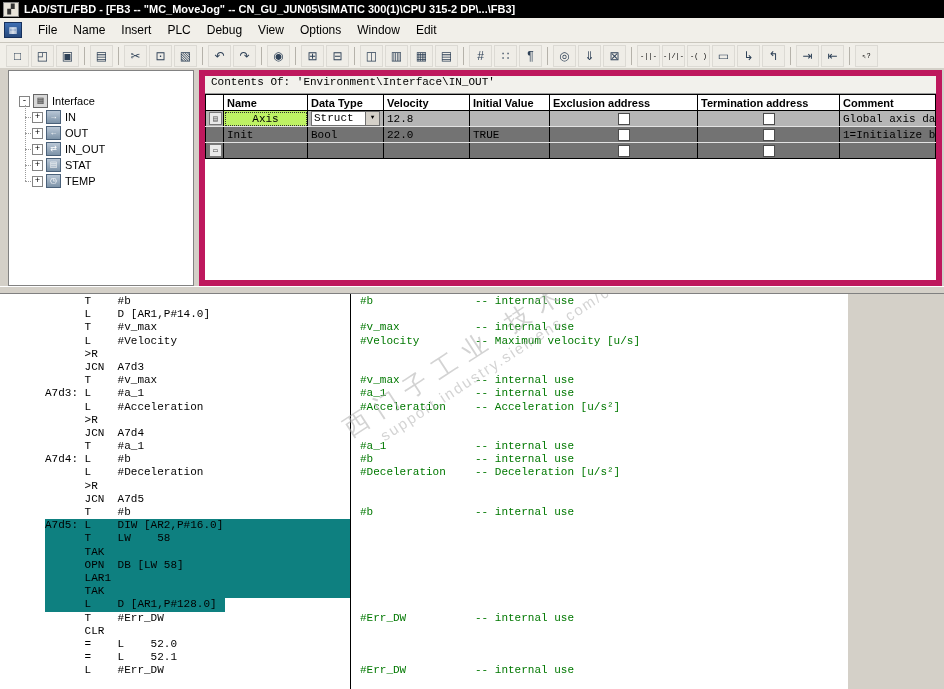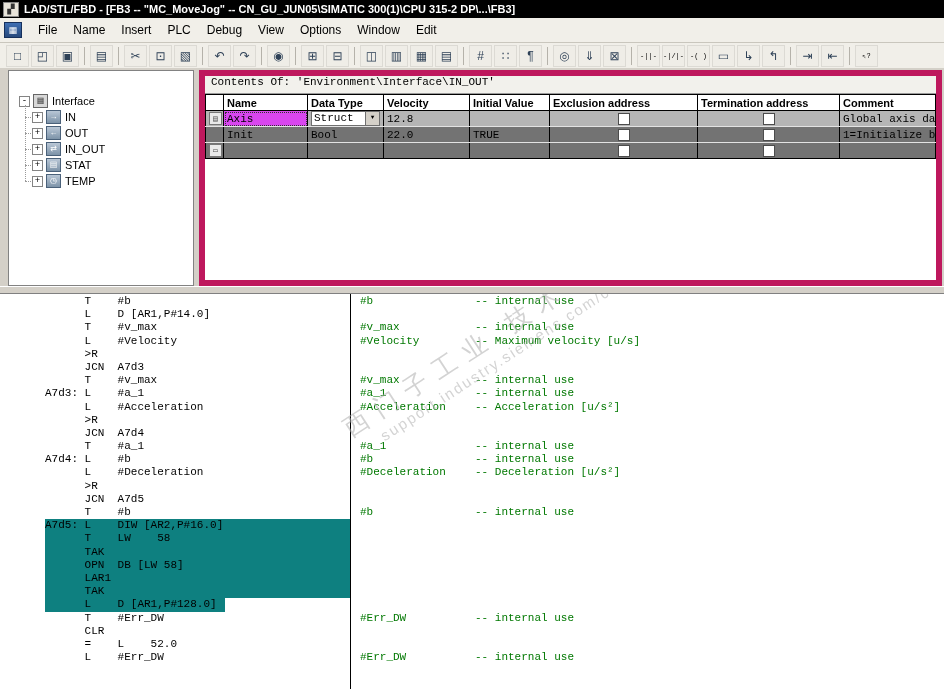--- a/index.html
+++ b/index.html
@@ -89,21 +89,21 @@
     height:15px; padding:0 3px; background:#fff; border:1px solid #000;
     white-space:nowrap; overflow:hidden;
   }
   table.decl td {
     font:11px "Liberation Mono", monospace; height:15px; padding:0 3px;
     border-left:1px solid #000; border-right:1px solid #000; border-bottom:1px solid #e3e3e3;
     white-space:nowrap; overflow:hidden; background:#737373;
   }
   table.decl tbody tr:last-child td { border-bottom:1px solid #000; }
   tr.selrow td { background:#b5b5b5; }
-  tr.selrow td.namecell { background:#d946ef; outline:1px dotted #333; outline-offset:-2px; }
+  tr.selrow td.namecell { background:#bef264; outline:1px dotted #333; outline-offset:-2px;text-align:center; }
   td.iconcell, th.iconcol { text-align:center; padding:0; }
   .rowicon {
     display:inline-block; width:11px; height:11px; border:1px solid #777;
     background:#e9e9e9; font-size:8px; line-height:11px; color:#555; vertical-align:middle;
   }
   .cb {
     display:inline-block; width:10px; height:10px; border:1px solid #4c4c4c;
     background:#fff; vertical-align:middle;
   }
   td.ckcell { text-align:center; }
@@ -115,21 +115,21 @@
   }
 
   
   .hsplit {
     position:absolute; top:286px; left:0; width:944px; height:8px;
     background:#d4d0c8; border-top:1px solid #fff; border-bottom:1px solid #808080; box-sizing:border-box;
   }
 
   
   .codepane {
-    position:absolute; top:294px; left:0; width:944px; height:395px;
+    position:absolute; top:294px; left:0; width:848px; height:395px;
     background:#fff; overflow:hidden; font-family:"Liberation Mono", monospace; font-size:11px;
   }
   #code-lines { position:absolute; top:1px; left:0; right:0; }
   .cl { position:relative; height:13.2px; line-height:13.2px; white-space:pre; }
   .selbg { position:absolute; left:45px; top:0; bottom:0; background:#0e8080; z-index:1; }
   .codetext { position:absolute; left:45px; z-index:2; color:#000; }
   .cvar { position:absolute; left:360px; z-index:2; color:#007800; }
   .ctext { position:absolute; left:475px; z-index:2; color:#007800; }
   .vline { position:absolute; left:350px; top:0; bottom:0; width:1px; background:#000; z-index:3; }
   .watermark {
@@ -341,20 +341,21 @@
         <div class="cl"><span class="selbg" style="width: 305px;"></span><span class="codetext">A7d5: L    DIW [AR2,P#16.0]</span></div>
         <div class="cl"><span class="selbg" style="width: 305px;"></span><span class="codetext">      T    LW    58</span></div>
         <div class="cl"><span class="selbg" style="width: 305px;"></span><span class="codetext">      TAK</span></div>
         <div class="cl"><span class="selbg" style="width: 305px;"></span><span class="codetext">      OPN  DB [LW 58]</span></div>
         <div class="cl"><span class="selbg" style="width: 305px;"></span><span class="codetext">      LAR1</span></div>
         <div class="cl"><span class="selbg" style="width: 305px;"></span><span class="codetext">      TAK</span></div>
         <div class="cl"><span class="selbg" style="width: 179.6px;"></span><span class="codetext">      L    D [AR1,P#128.0]</span></div>
         <div class="cl"><span class="codetext">      T    #Err_DW</span><span class="cvar">#Err_DW</span><span class="ctext">-- internal use</span></div>
         <div class="cl"><span class="codetext">      CLR</span></div>
         <div class="cl"><span class="codetext">      =    L    52.0</span></div>
+        <div class="cl"><span class="codetext">      =    L    52.1</span></div>
         <div class="cl"><span class="codetext">      L    #Err_DW</span><span class="cvar">#Err_DW</span><span class="ctext">-- internal use</span></div>
       </div>
     <div class="vline"></div>
     <div class="watermark">
       <div class="wm1">西门子工业 技术论坛</div>
       <div class="wm2">support.industry.siemens.com/cs</div>
     </div>
   </div>
 
 </div>

